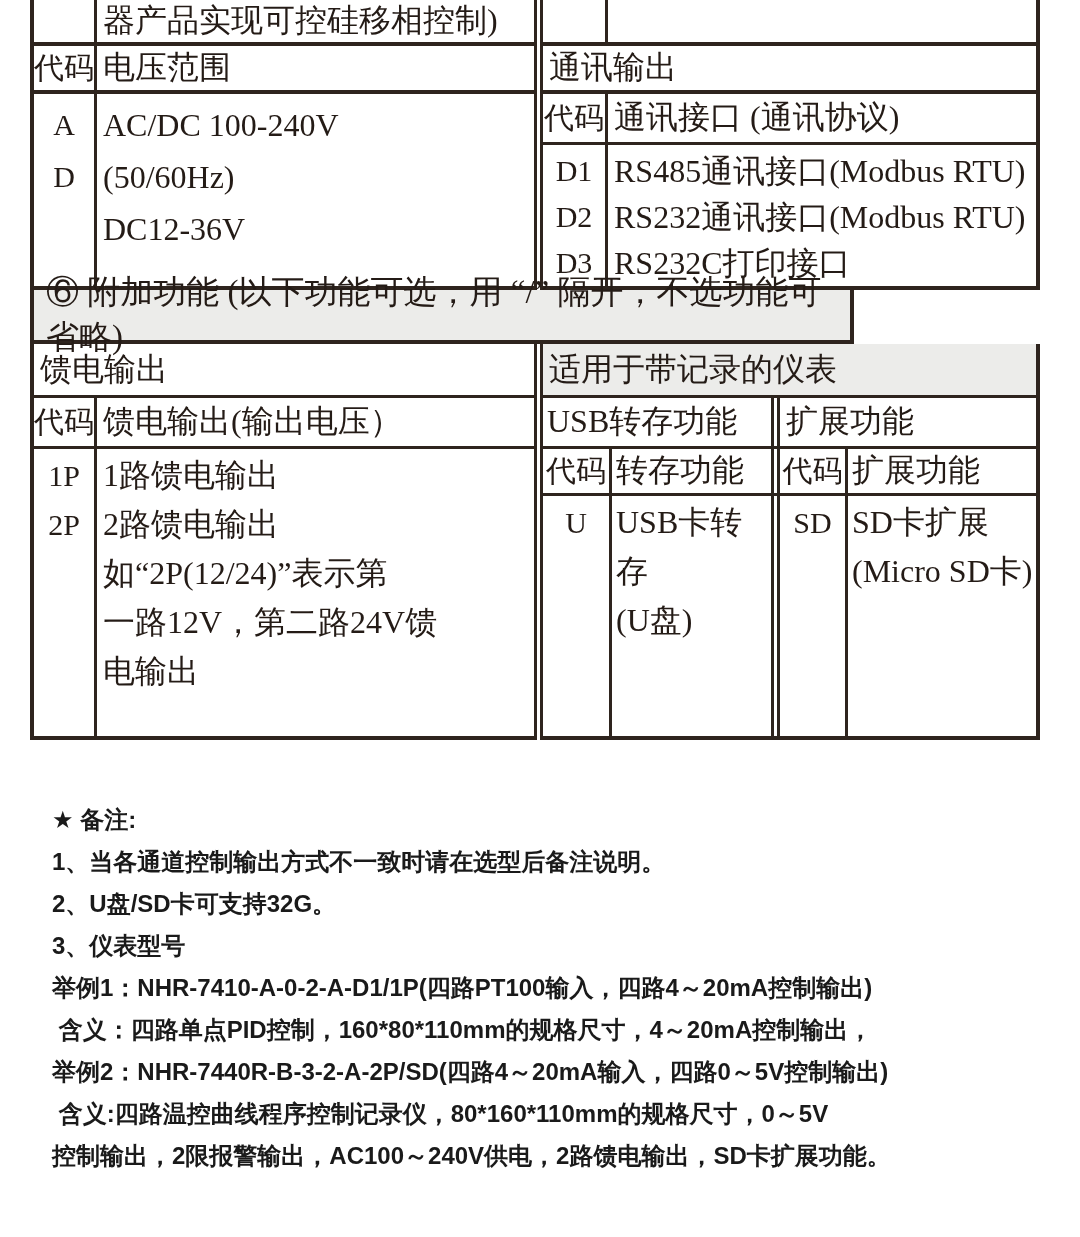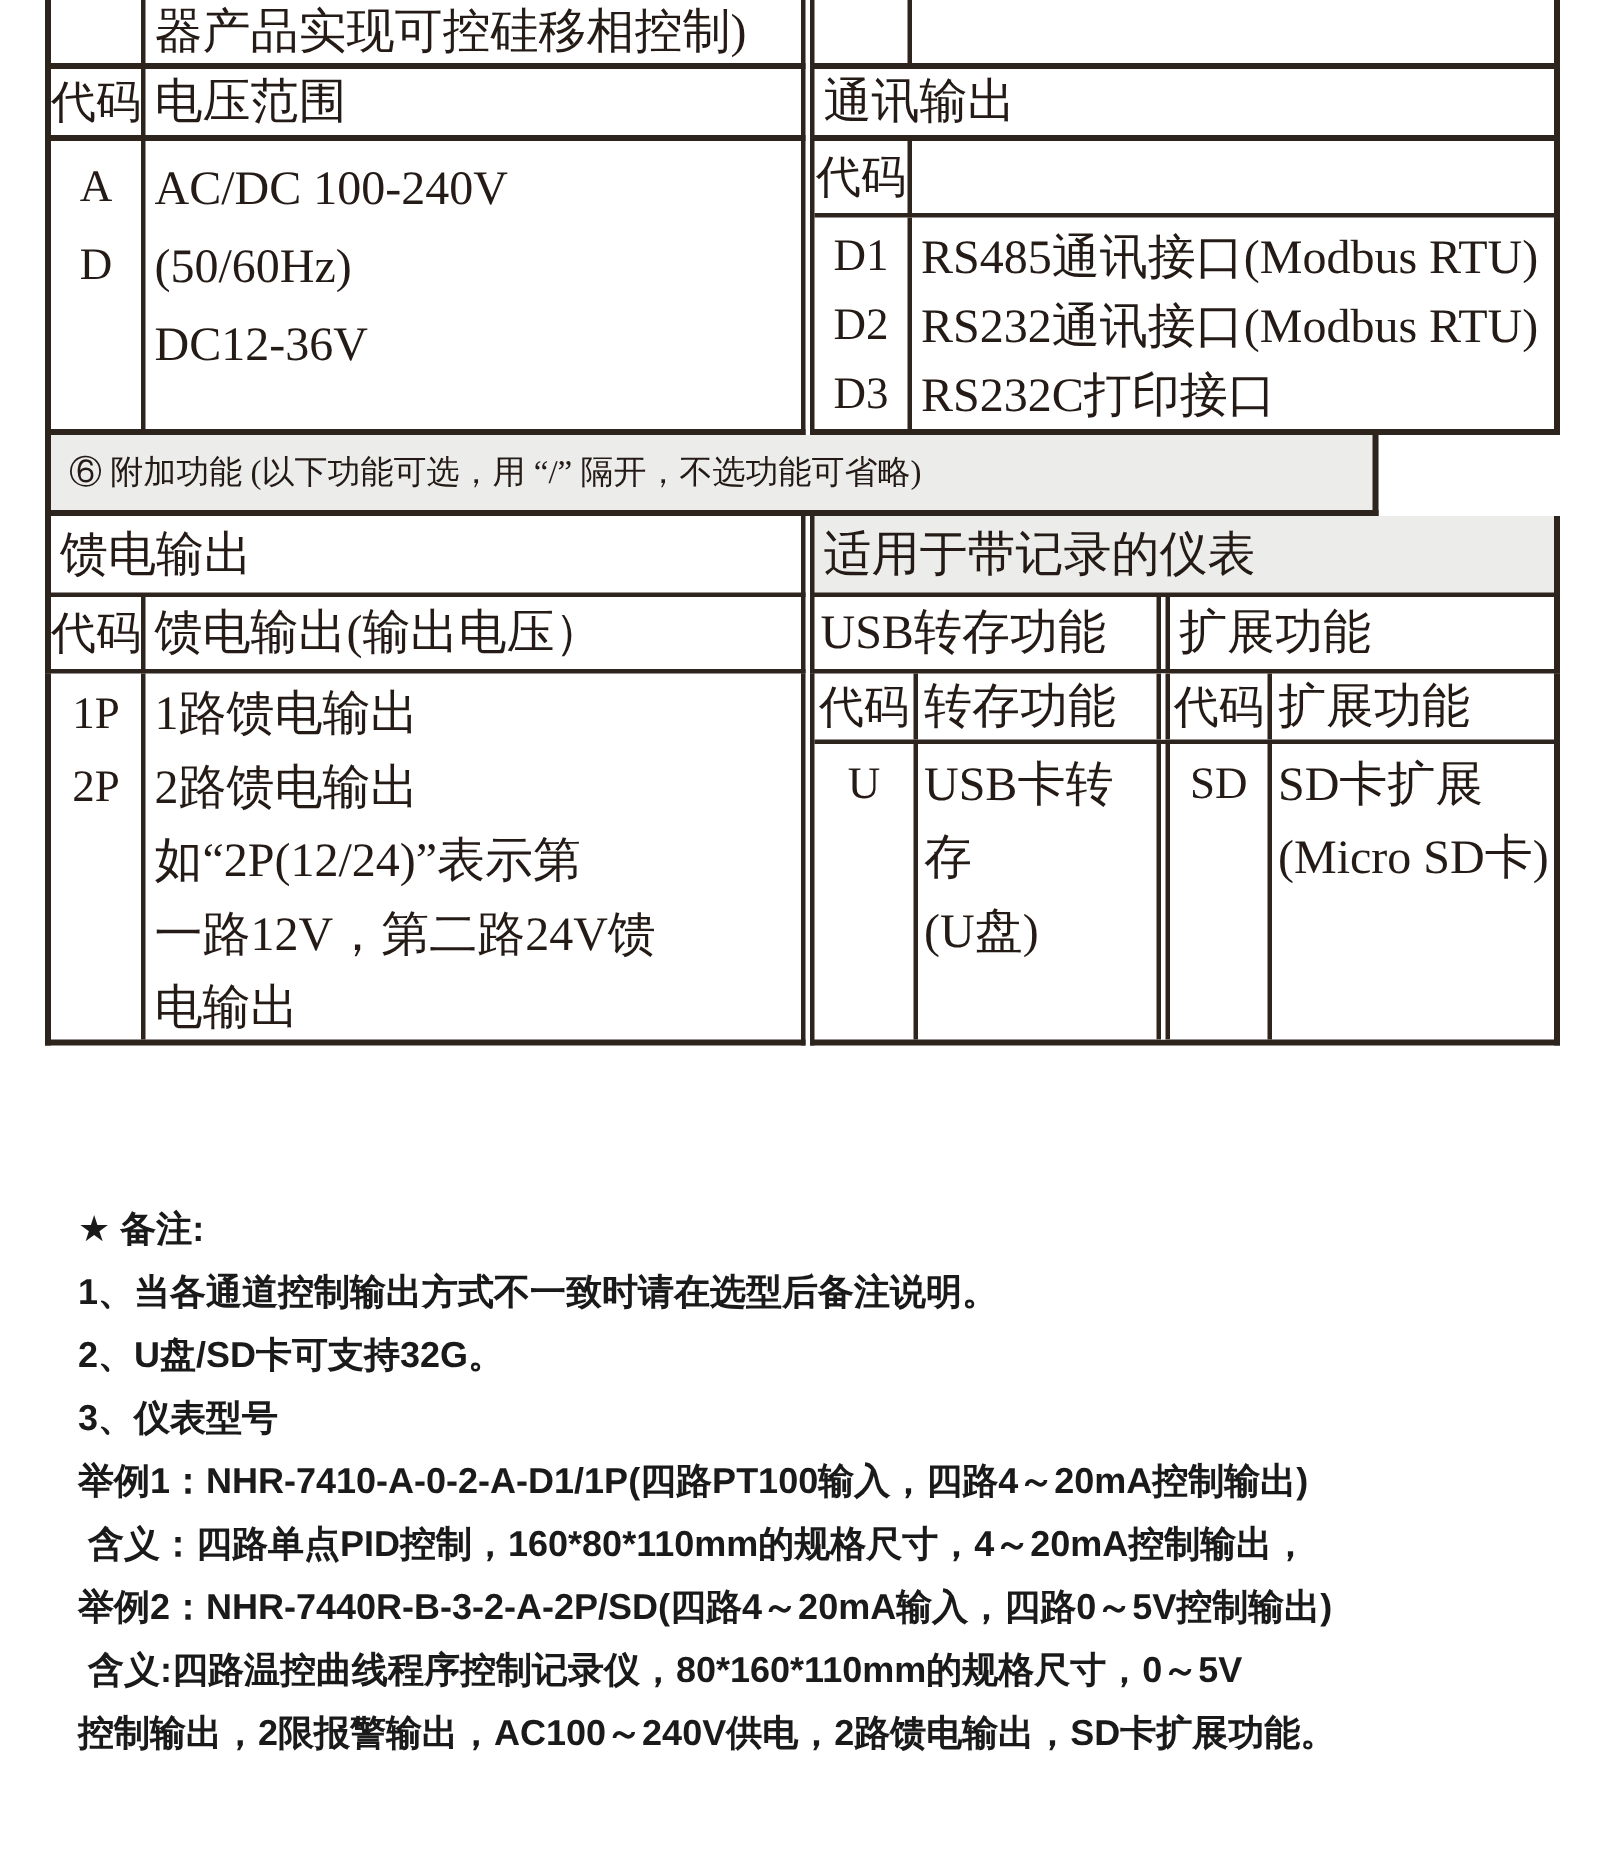--- a/index.html
+++ b/index.html
@@ -11,22 +11,22 @@
   .sheet { position:relative; width:1080px; height:1237px; background:#fff; overflow:hidden; }
 
   
   .tbl { position:absolute; left:30px; top:0; width:1010px; color:var(--ink,#241b16); font-size:32px; }
   .band { display:flex; width:1010px; }
   .hl { width:507px; border-left:4px solid var(--bd,#2e241e); border-right:3px solid var(--bd,#2e241e); display:flex; }
   .hr { width:500px; border-left:3px solid var(--bd,#2e241e); border-right:4px solid var(--bd,#2e241e); display:flex; }
   .gap { width:3px; flex:none; }
   .bb4 > .hl, .bb4 > .hr, .bb4 > .full { border-bottom:4px solid var(--bd,#2e241e); }
   .bb3 > .hl, .bb3 > .hr { border-bottom:3px solid var(--bd,#2e241e); }
-  .full { width:889px; border-left:4px solid var(--bd,#2e241e); border-right:4px solid var(--bd,#2e241e);
-          display:flex; align-items:center; padding-left:12px; font-size:22px; }
+  .full { width:824px; border-left:4px solid var(--bd,#2e241e); border-right:4px solid var(--bd,#2e241e);
+          display:flex; align-items:center; padding-left:12px; font-size:33px; }
   .vl { width:3px; background:var(--bd,#2e241e); flex:none; align-self:stretch; }
   .dwall { width:9px; flex:none; align-self:stretch; background:#fff;
            border-left:3px solid var(--bd,#2e241e); border-right:3px solid var(--bd,#2e241e); }
   .gy { background:var(--fill,#ececea); }
 
   .codecol   { width:60px; flex:none; text-align:center; font-size:30px; }
   .codecol-r { width:62px; flex:none; text-align:center; font-size:30px; }
   .w66 { width:66px; flex:none; text-align:center; font-size:30px; }
   .w159{ width:159px; flex:none; padding-left:4px; }
   .w65 { width:65px; flex:none; text-align:center; font-size:30px; }
@@ -100,20 +100,21 @@
           <div>AC/DC 100-240V</div>
           <div>(50/60Hz)</div>
           <div>DC12-36V</div>
         </div>
       </div>
       <div class="gap"></div>
       <div class="hr col">
         <div class="subrow bb3s" style="height:53px">
           <div class="codecol-r vc" style="justify-content:center">代码</div>
           <div class="vl"></div>
+          <div class="desc vc">通讯接口 (通讯协议)</div>
         </div>
         <div class="subrow" style="flex:1">
           <div class="codecol-r lines46 pt3">
             <div>D1</div>
             <div>D2</div>
             <div>D3</div>
           </div>
           <div class="vl"></div>
           <div class="desc lines46 pt3">
             <div>RS485通讯接口(Modbus RTU)</div>
@@ -145,21 +146,21 @@
         <div class="desc vc">馈电输出(输出电压）</div>
       </div>
       <div class="gap"></div>
       <div class="hr">
         <div class="vc" style="width:228px;flex:none;padding-left:4px">USB转存功能</div>
         <div class="dwall"></div>
         <div class="vc" style="width:256px;flex:none;padding-left:6px">扩展功能</div>
       </div>
     </div>
 
-    <div class="band bb4" style="height:248px">
+    <div class="band bb4" style="height:291px">
       <div class="hl">
         <div class="codecol lines49 pt2">
           <div>1P</div>
           <div>2P</div>
           <div></div>
           <div></div>
           <div></div>
         </div>
         <div class="vl"></div>
         <div class="desc lines49 pt2">

